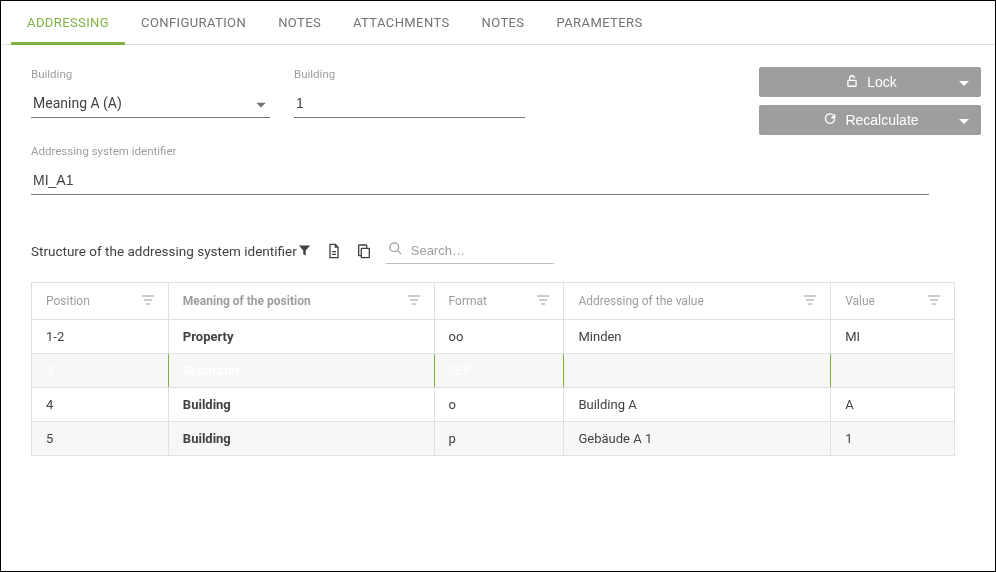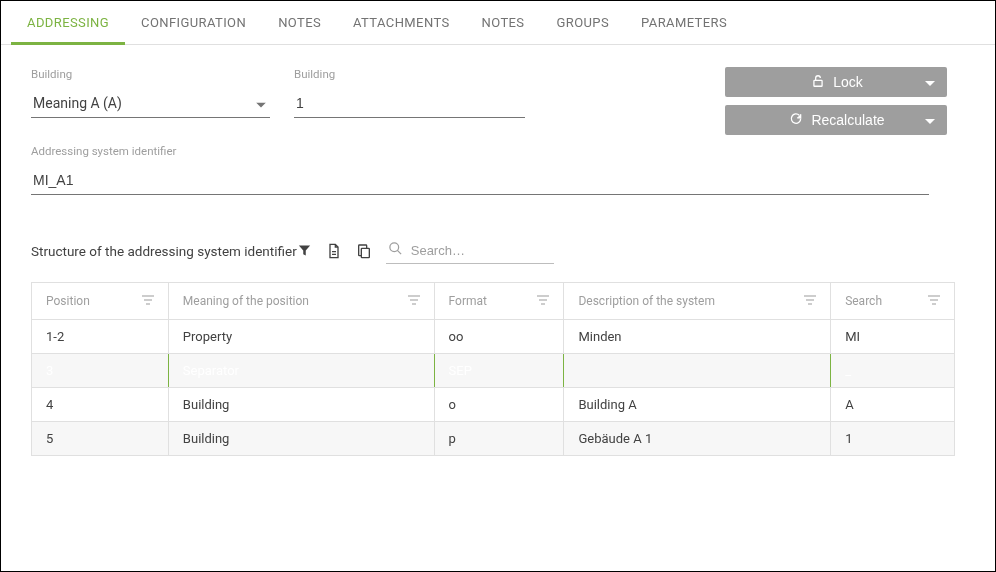--- a/index.html
+++ b/index.html
@@ -89,21 +89,21 @@
     .chevron-down {
       position: absolute;
       right: 4px;
       top: 50%;
       transform: translateY(-50%);
       pointer-events: none;
       color: #757575;
     }
     .actions-col {
       position: absolute;
-      right: 48px;
+      right: 14px;
       top: 22px;
       display: flex;
       flex-direction: column;
       gap: 8px;
     }
     .action-btn {
       background: #9e9e9e;
       color: #fff;
       border: none;
       height: 30px;
@@ -212,21 +212,21 @@
     .grid-cell:last-child {
       border-right: none;
     }
     .grid-row.header .grid-cell {
       color: #9e9e9e;
       font-size: 12px;
       padding-top: 11px;
       padding-bottom: 11px;
     }
     .col-position { width: 137px; }
-    .col-meaning { width: 266px; }
+    .col-meaning { width: 266px; font-weight: bold; }
     .col-format { width: 130px; }
     .col-desc { width: 267px; }
     .col-value { width: 123px; }
     .filter-icon {
       color: #bdbdbd;
       flex-shrink: 0;
       cursor: pointer;
     }
     .grid-row.header .grid-cell span:first-child {
       flex: 1;
@@ -242,21 +242,20 @@
 <body>
 
 <div class="container">
 
   <div class="tabs">
     <div class="tab active"><span>ADDRESSING</span></div>
     <div class="tab"><span>CONFIGURATION</span></div>
     <div class="tab"><span>NOTES</span></div>
     <div class="tab"><span>ATTACHMENTS</span></div>
     <div class="tab"><span>NOTES</span></div>
-    <div class="tab"><span>GROUPS</span></div>
     <div class="tab"><span>PARAMETERS</span></div>
   </div>
 
   <div class="form-area">
 
     <div class="top-row">
       <div class="field" style="width:239px">
         <span class="field-label">Building</span>
         <div class="field-select-wrap">
           <div class="field-select">Meaning A (A)</div>
@@ -358,27 +357,27 @@
                   <path d="M0 1 H12 M2 5 H10 M4 9 H8" stroke="currentColor" stroke-width="1.6"></path>
                 </svg></span>
           </div>
           <div class="grid-cell col-format">
             <span>Format</span>
             <span class="filter-icon"><svg width="12" height="10" viewBox="0 0 12 10">
                   <path d="M0 1 H12 M2 5 H10 M4 9 H8" stroke="currentColor" stroke-width="1.6"></path>
                 </svg></span>
           </div>
           <div class="grid-cell col-desc">
-            <span>Description of the system</span>
+            <span>Addressing of the value</span>
             <span class="filter-icon"><svg width="12" height="10" viewBox="0 0 12 10">
                   <path d="M0 1 H12 M2 5 H10 M4 9 H8" stroke="currentColor" stroke-width="1.6"></path>
                 </svg></span>
           </div>
           <div class="grid-cell col-value">
-            <span>Search</span>
+            <span>Value</span>
             <span class="filter-icon"><svg width="12" height="10" viewBox="0 0 12 10">
                   <path d="M0 1 H12 M2 5 H10 M4 9 H8" stroke="currentColor" stroke-width="1.6"></path>
                 </svg></span>
           </div>
         </div>
 
         <div class="grid-row data">
           <div class="grid-cell col-position">1-2</div>
           <div class="grid-cell col-meaning">Property</div>
           <div class="grid-cell col-format">oo</div>

